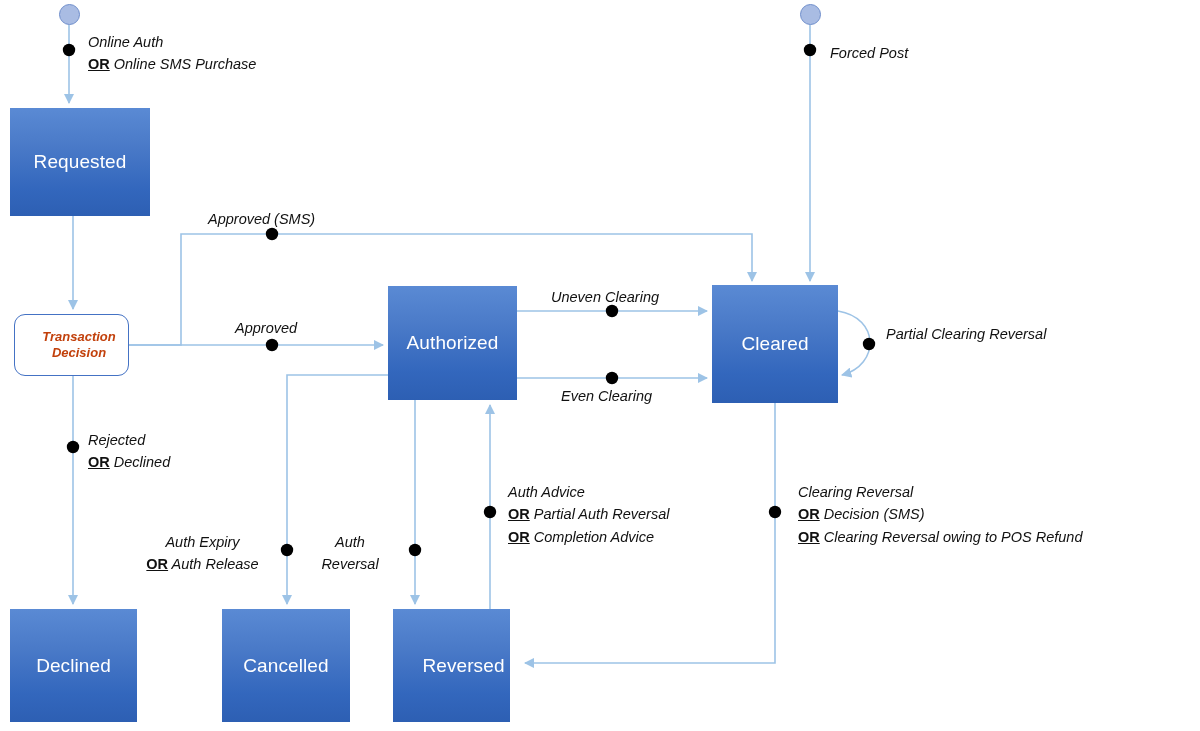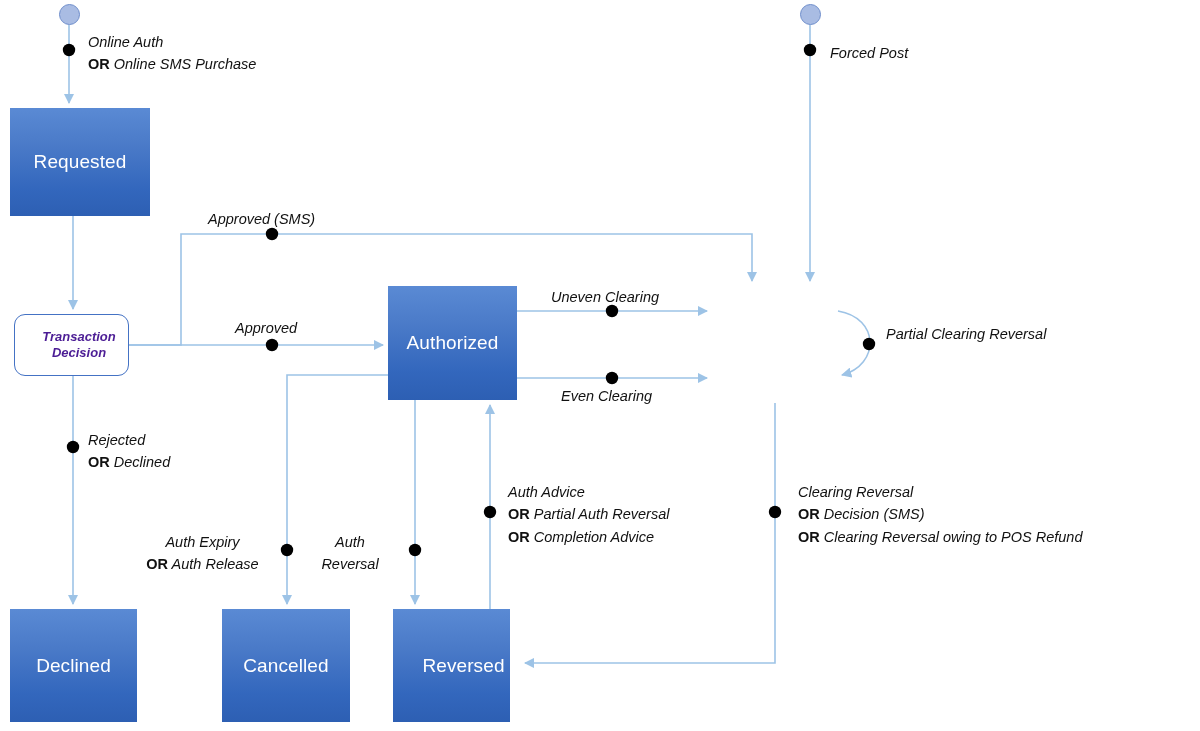--- a/index.html
+++ b/index.html
@@ -35,21 +35,21 @@
     align-items: center;
     justify-content: center;
     letter-spacing: 0.1px;
   }
   .decision-box {
     position: absolute;
     box-sizing: border-box;
     background: #ffffff;
     border: 1.6px solid #4472c4;
     border-radius: 11px;
-    color: #4c1d95;
+    color: #c2410c;
     font-size: 13px;
     font-weight: bold;
     font-style: italic;
     display: flex;
     flex-direction: column;
     align-items: center;
     justify-content: center;
     line-height: 1.25;
     padding-left: 15px;
   }
@@ -66,20 +66,21 @@
     position: absolute;
     font-size: 14.5px;
     font-style: italic;
     color: #111111;
     white-space: nowrap;
     line-height: 1.55;
   }
   .edge-label b {
     font-style: normal;
     font-weight: bold;
+    text-decoration: underline;
   }
   .edge-label.right { text-align: left; }
   .edge-label.leftal { text-align: center; }
 </style>
 </head>
 <body>
 
 <div id="canvas">
 
   <svg class="wires" viewBox="0 0 1200 731">
@@ -143,20 +144,23 @@
 
   <div class="decision-box" style="left:14px; top:314px; width:115px; height:62px;">
     <span>Transaction</span>
     <span>Decision</span>
   </div>
 
   <div class="state-box" style="left:388px; top:286px; width:129px; height:114px;">
     <span>Authorized</span>
   </div>
 
+  <div class="state-box" style="left:712px; top:285px; width:126px; height:118px;">
+    <span>Cleared</span>
+  </div>
 
   <div class="state-box" style="left:10px; top:609px; width:127px; height:113px;">
     <span>Declined</span>
   </div>
 
   <div class="state-box" style="left:222px; top:609px; width:128px; height:113px;">
     <span>Cancelled</span>
   </div>
 
   <div class="state-box" style="left:393px; top:609px; width:117px; height:113px;padding-left:24px;">

